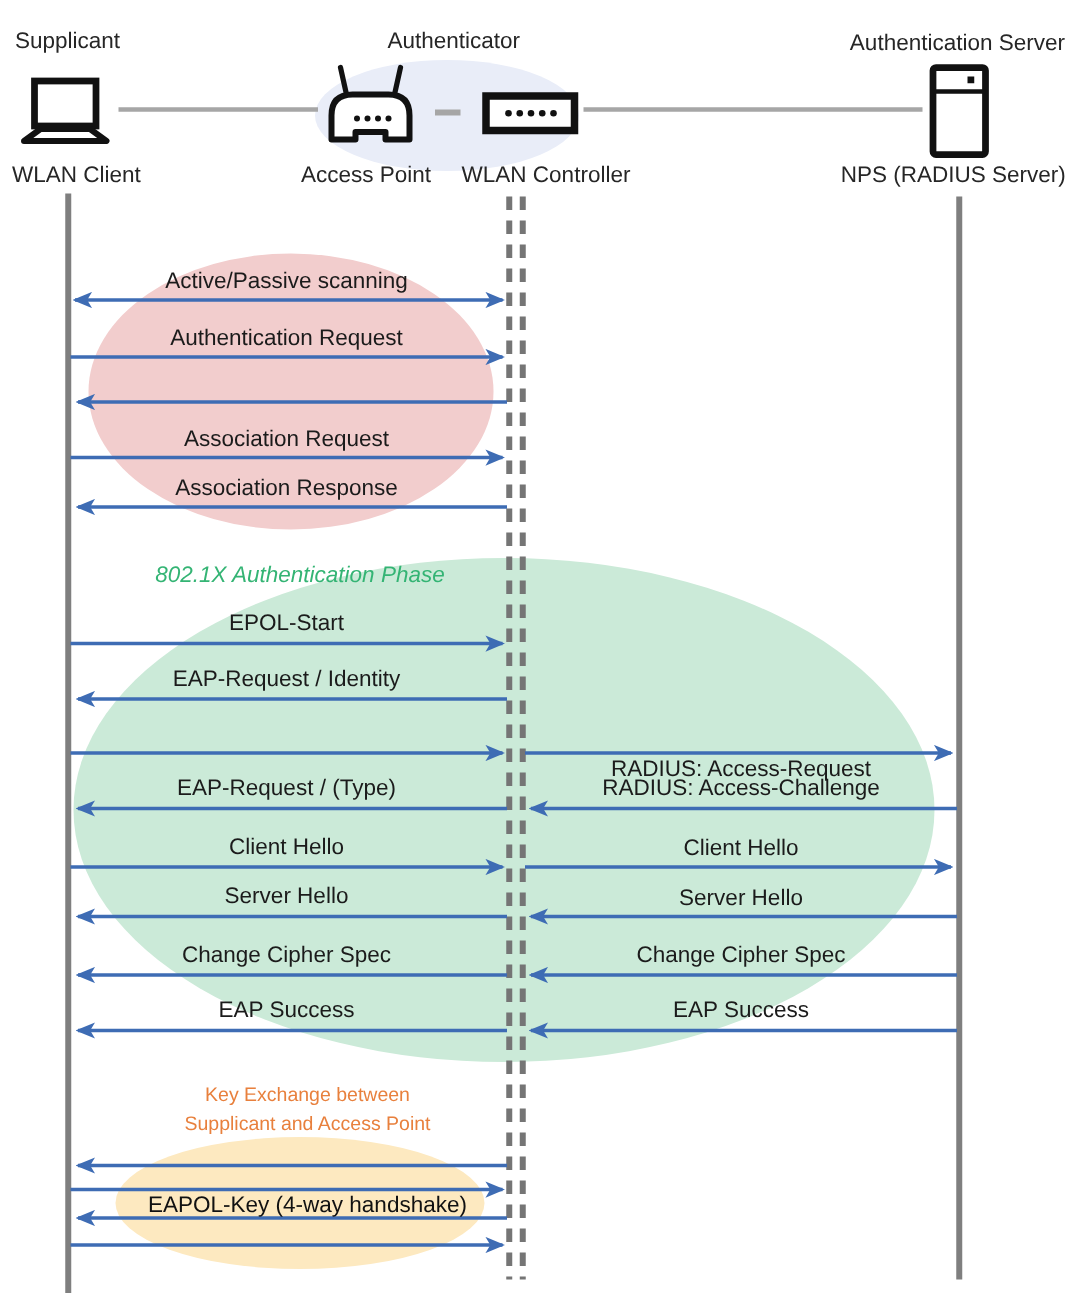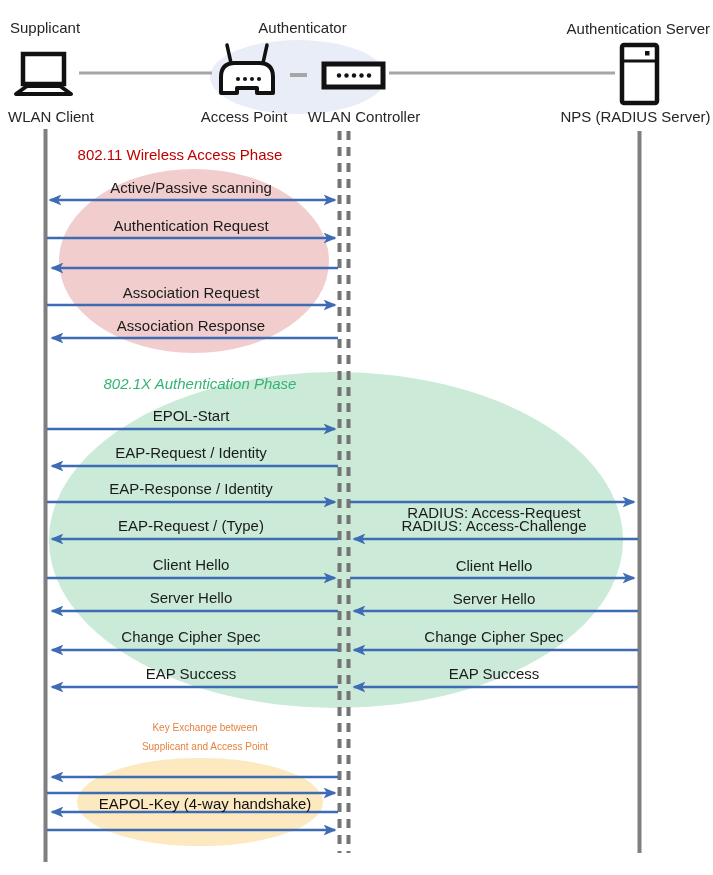--- a/index.html
+++ b/index.html
@@ -7,21 +7,21 @@
     position:relative;width:713px;height:875px;background:#fff;overflow:hidden;
     font-family:"Liberation Sans",sans-serif;
   }
   .canvas svg{position:absolute;left:0;top:0;}
   .lbl{position:absolute;font-size:15px;color:#262626;white-space:nowrap;}
   .ctr{text-align:center;white-space:nowrap;}
   .msgL{position:absolute;left:45px;width:292px;text-align:center;font-size:15px;color:#1b1b1b;white-space:nowrap;}
   .msgR{position:absolute;left:350px;width:288px;text-align:center;font-size:15px;color:#1b1b1b;white-space:nowrap;}
   .title1{position:absolute;left:45px;width:270px;text-align:center;font-size:15px;color:#C00000;white-space:nowrap;}
   .title2{position:absolute;left:45px;width:310px;text-align:center;font-size:15px;color:#34B474;white-space:nowrap;font-style:italic;}
-  .title3{position:absolute;left:55px;width:300px;text-align:center;font-size:10px;color:#E8803D;white-space:nowrap;}
+  .title3{position:absolute;left:55px;width:300px;text-align:center;font-size:13px;color:#E8803D;white-space:nowrap;}
   .keylbl{position:absolute;left:55px;width:300px;text-align:center;font-size:15px;color:#111;white-space:nowrap;}
 </style>
 </head>
 <body>
 
 <div class="canvas">
 
   <svg width="713" height="875" viewBox="0 0 713 875">
     <defs>
       <marker id="ah" viewBox="0 0 12 10" refX="10.5" refY="5" markerWidth="13" markerHeight="11" orient="auto-start-reverse" markerUnits="userSpaceOnUse">
@@ -103,30 +103,28 @@
 
   <div class="lbl" style="left:10px;top:19px;">Supplicant</div>
   <div class="lbl ctr" style="left:230px;top:19px;width:145px;">Authenticator</div>
   <div class="lbl ctr" style="left:555px;top:20px;width:155px;text-align:right;">Authentication Server</div>
 
   <div class="lbl" style="left:8px;top:108px;">WLAN Client</div>
   <div class="lbl ctr" style="left:186px;top:108px;width:116px;">Access Point</div>
   <div class="lbl ctr" style="left:304px;top:108px;width:120px;">WLAN Controller</div>
   <div class="lbl ctr" style="left:558px;top:108px;width:155px;">NPS (RADIUS Server)</div>
 
-  <div class="title1" style="top:146px;">802.11 Wireless Access Phase</div>
   <div class="msgL" style="top:179px;">Active/Passive scanning</div>
   <div class="msgL" style="top:217px;">Authentication Request</div>
   <div class="msgL" style="top:284px;text-align:center;">Association Request</div>
   <div class="msgL" style="top:317px;">Association Response</div>
 
   <div class="title2" style="top:375px;">802.1X Authentication Phase</div>
   <div class="msgL" style="top:407px;">EPOL-Start</div>
   <div class="msgL" style="top:444px;">EAP-Request / Identity</div>
-  <div class="msgL" style="top:480px;">EAP-Response / Identity</div>
   <div class="msgL" style="top:517px;">EAP-Request / (Type)</div>
   <div class="msgL" style="top:556px;">Client Hello</div>
   <div class="msgL" style="top:589px;">Server Hello</div>
   <div class="msgL" style="top:628px;">Change Cipher Spec</div>
   <div class="msgL" style="top:665px;">EAP Success</div>
 
   <div class="msgR" style="top:480px;margin-top:24px;">RADIUS: Access-Request</div>
   <div class="msgR" style="top:517px;">RADIUS: Access-Challenge</div>
   <div class="msgR" style="top:557px;">Client Hello</div>
   <div class="msgR" style="top:590px;">Server Hello</div>

